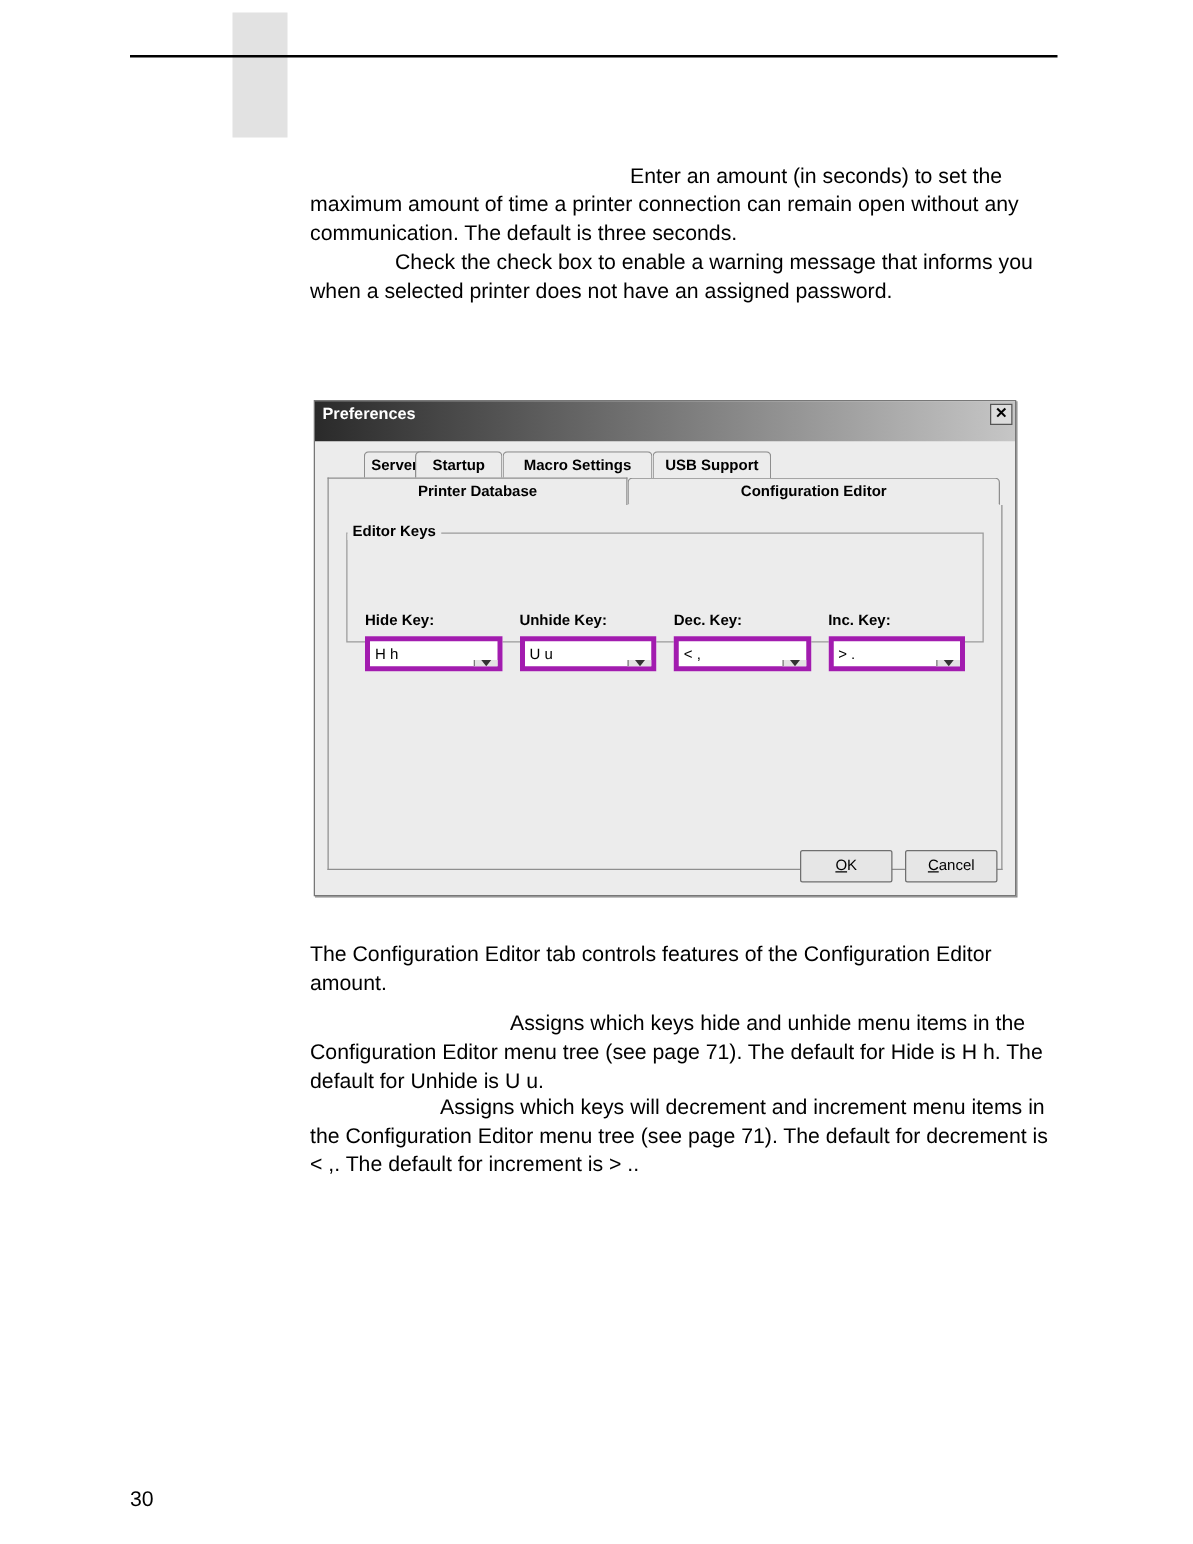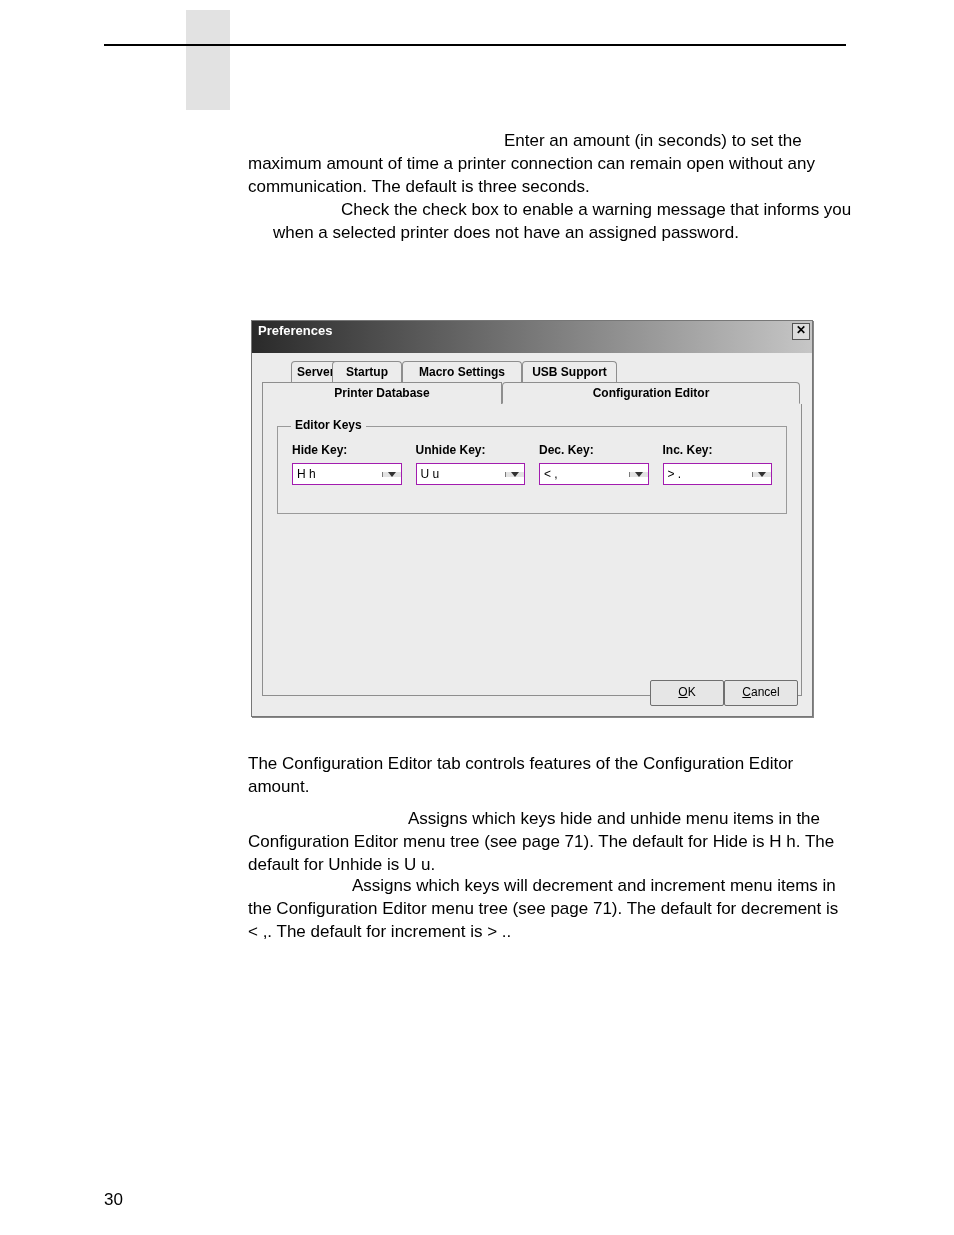--- a/index.html
+++ b/index.html
@@ -44,21 +44,21 @@
     left: 248px;
     width: 600px;
     line-height: 1.35;
     font-size: 17px;
   }
   .indented-start {
     display: inline-block;
     width: 256px; 
   }
   .p1 { top: 130px; }
-  .p2 { top: 199px; margin-left: 25px; }
+  .p2 { top: 199px; }
   .p3 { top: 753px; }
   .p4 { top: 808px; }
   .p5 { top: 875px; }
   .indent2 { display:inline-block; width:160px; }
   .indent3 { display:inline-block; width:104px; }
   .indent4 { display:inline-block; width:68px; }
 
   .page-number {
     position: absolute;
     left: 104px;
@@ -146,42 +146,42 @@
 
   .groupbox {
     position: relative;
     border: 1px solid #9a9a9a;
     height: 86px;
     margin-top: 8px;
   }
   .groupbox-legend {
     position: absolute;
     top: -9px;
-    left: 13px;
+    left: 0;
     background: #ececec;
     padding: 0 4px;
     font-weight: bold;
     font-size: 12px;
   }
   .keys-row {
     position: absolute;
     top: 16px;
     left: 14px;
     right: 14px;
     display: flex;
     gap: 14px;
   }
   .key-col { flex: 1; }
-  .key-label { font-weight: bold; font-size: 12px; margin-bottom: 6px; }
+  .key-label { font-weight: bold; font-size: 12px; margin-bottom: 6px; margin-top: 46px; }
   .combo {
     display: flex;
-    border: 1px solid #a21caf;
+    border: 4px solid #a21caf;
     background: #fff;
     height: 20px;
-    align-items: center;
+    align-items: flex-end;
   }
   .combo-text {
     flex: 1;
     padding: 0 4px;
     line-height: 20px;
     font-size: 12px;
     white-space: nowrap;
     overflow: hidden;
   }
   .combo-btn {
@@ -197,20 +197,21 @@
     border-left: 4px solid transparent;
     border-right: 4px solid transparent;
     border-top: 5px solid #333;
   }
 
   .dialog-buttons {
     position: absolute;
     right: 14px;
     bottom: 10px;
     display: flex;
+    gap: 10px;
   }
   .dlg-btn {
     min-width: 72px;
     height: 24px;
     border: 1px solid #6f6f6f;
     background: #e6e6e6;
     font-size: 12px;
     line-height: 22px;
     text-align: center;
     border-radius: 2px;

